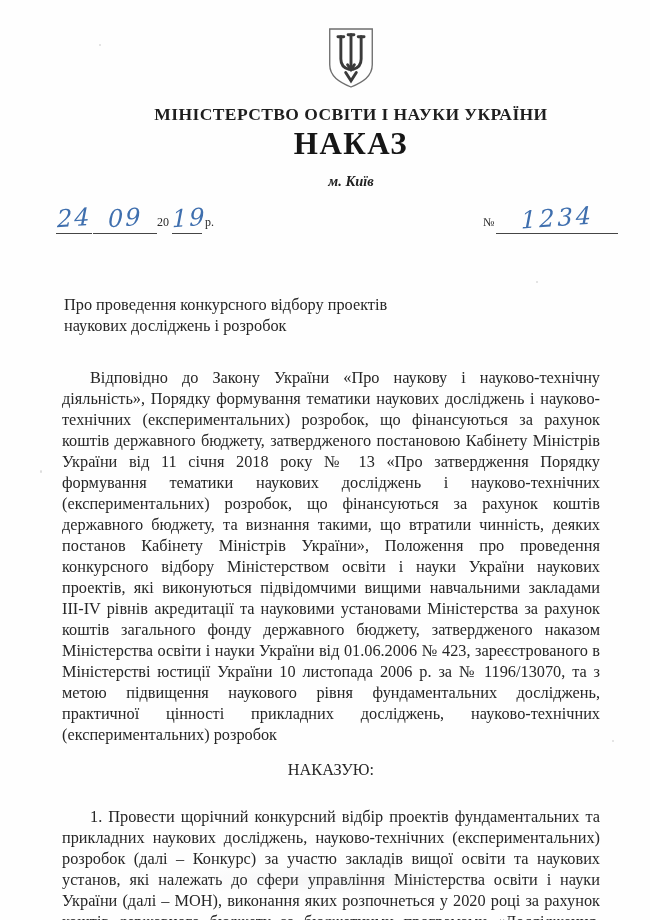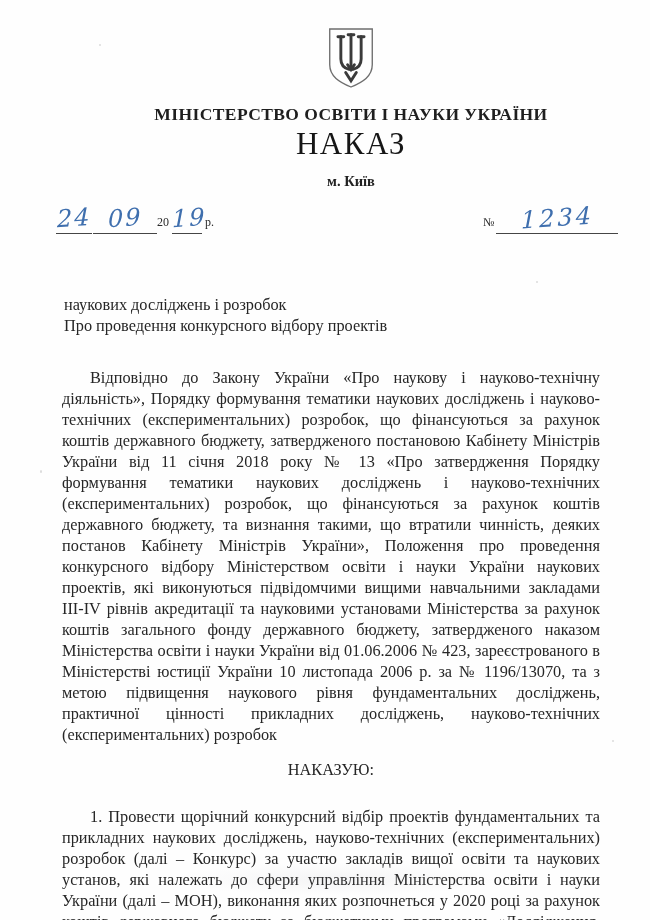--- a/index.html
+++ b/index.html
@@ -16,24 +16,24 @@
   
   .header { padding-top:26px; padding-left:52px; text-align:center; }
   .emblem { display:inline-block; height:64px; }
   .ministry {
     margin-top:10px;
     font-weight:bold; font-size:17.5px; letter-spacing:.4px;
     color:#1e1e1e;
   }
   .doc-type {
     margin-top:1px;
-    font-weight:normal; font-size:31px; letter-spacing:1.5px;
+    font-weight:bold; font-size:31px; letter-spacing:1.5px;
     color:#161616;
   }
-  .city { margin-top:11px; font-weight:bold; font-size:14.5px; color:#222; }
+  .city { margin-top:11px; font-weight:bold; font-size:14.5px; color:#222;font-style:italic; }
 
   .date-row { position:relative; height:40px; margin-top:10px; }
   .date-left { position:absolute; left:56px; bottom:6px; white-space:nowrap; }
   .num-group { position:absolute; left:483px; bottom:6px; white-space:nowrap; }
   .slot {
     display:inline-block;
     border-bottom:1.3px solid #454545;
     text-align:center;
     vertical-align:baseline;
     height:26px;
@@ -95,22 +95,22 @@
   <div class="date-row">
     <div class="date-left">
       <span class="slot slot-day"><span class="hw">24</span></span><span class="slot slot-month"><span class="hw">09</span></span><span class="printed-inline">20</span><span class="slot slot-year"><span class="hw">19</span></span><span class="printed-inline">р.</span>
     </div>
     <div class="num-group">
       <span class="printed-inline">№</span><span class="slot slot-num"><span class="hw hw-num">1234</span></span>
     </div>
   </div>
 
   <div class="subject">
+    <div>Про проведення конкурсного відбору проектів</div>
     <div>наукових досліджень і розробок</div>
-    <div>Про проведення конкурсного відбору проектів</div>
   </div>
 
   <div class="body-text">
     <p class="par">Відповідно до Закону України «Про наукову і науково-технічну діяльність», Порядку формування тематики наукових досліджень і науково-технічних (експериментальних) розробок, що фінансуються за рахунок коштів державного бюджету, затвердженого постановою Кабінету Міністрів України від 11 січня 2018 року № 13 «Про затвердження Порядку формування тематики наукових досліджень і науково-технічних (експериментальних) розробок, що фінансуються за рахунок коштів державного бюджету, та визнання такими, що втратили чинність, деяких постанов Кабінету Міністрів України», Положення про проведення конкурсного відбору Міністерством освіти і науки України наукових проектів, які виконуються підвідомчими вищими навчальними закладами III-IV рівнів акредитації та науковими установами Міністерства за рахунок коштів загального фонду державного бюджету, затвердженого наказом Міністерства освіти і науки України від 01.06.2006 № 423, зареєстрованого в Міністерстві юстиції України 10 листопада 2006 р. за № 1196/13070, та з метою підвищення наукового рівня фундаментальних досліджень, практичної цінності прикладних досліджень, науково-технічних (експериментальних) розробок</p>
     <p class="par order-word">НАКАЗУЮ:</p>
     <p class="par">1. Провести щорічний конкурсний відбір проектів фундаментальних та прикладних наукових досліджень, науково-технічних (експериментальних) розробок (далі – Конкурс) за участю закладів вищої освіти та наукових установ, які належать до сфери управління Міністерства освіти і науки України (далі – МОН), виконання яких розпочнеться у 2020 році за рахунок коштів державного бюджету за бюджетними програмами «Дослідження, наукові та науково-технічні розробки, виконання робіт за державними цільовими програмами та державним замовленням, підготовка наукових кадрів, фінансова підтримка преси, розвитку наукової інфраструктури, наукових об'єктів, що становлять</p>
   </div>
 
   <div class="speck" style="left:99px; top:44px; width:2px; height:2px;"></div>
   <div class="speck" style="left:536px; top:281px; width:2px; height:2px;"></div>

